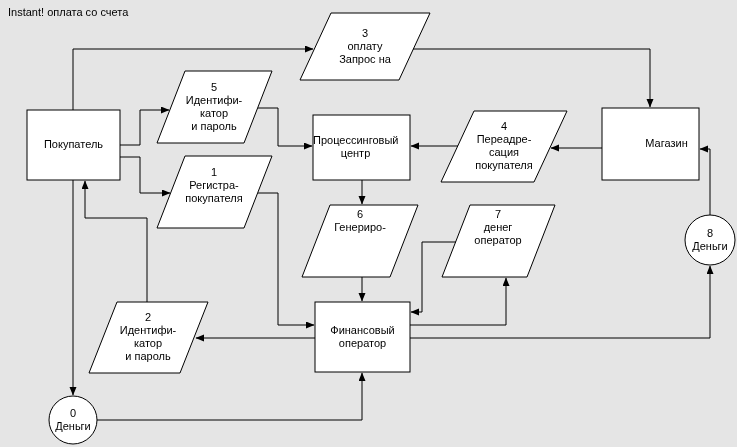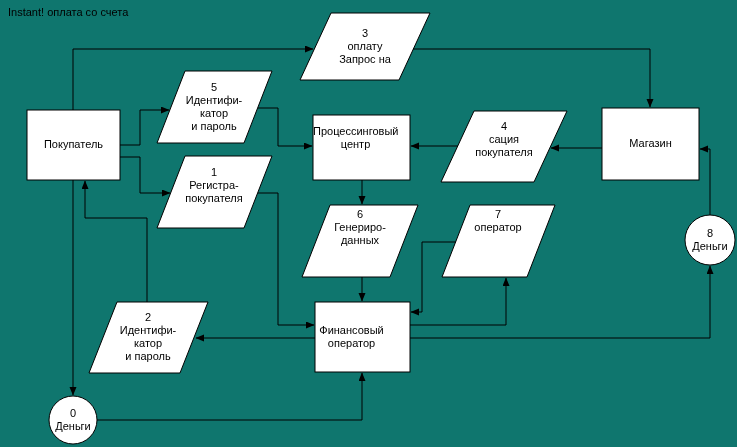--- a/index.html
+++ b/index.html
@@ -4,21 +4,21 @@
 <style>
   html, body {
     margin: 0;
     padding: 0;
     background: #ffffff;
   }
   #stage {
     position: relative;
     width: 737px;
     height: 447px;
-    background: #0f766e;
+    background: #e5e5e5;
     font-family: "Liberation Sans", sans-serif;
     color: #000000;
     overflow: hidden;
   }
   #diagram-svg {
     position: absolute;
     left: 0;
     top: 0;
   }
   #diagram-svg .shape {
@@ -93,28 +93,28 @@
         <polyline points="73,180 73,395" fill="none" stroke="#000000" stroke-width="1" marker-end="url(#arrow)"></polyline>
         <polyline points="97,420 362,420 362,373" fill="none" stroke="#000000" stroke-width="1" marker-end="url(#arrow)"></polyline>
       </g>
   </svg>
 
   <div id="diagram-title" class="node-label">Instant! оплата со счета</div>
 
   <div class="node-label" style="left:27px;  top:138px; width:93px;">
       <div>Покупатель</div>
     </div>
-  <div class="node-label" style="left:313px; top:125px; width:85px;">
+  <div class="node-label" style="left:313px; top:134px; width:85px;">
       <div>Процессинговый</div>
       <div>центр</div>
     </div>
-  <div class="node-label" style="left:602px; top:137px; width:97px;">
+  <div class="node-label" style="left:618px; top:137px; width:97px;">
       <div>Магазин</div>
     </div>
-  <div class="node-label" style="left:304px; top:324px; width:95px;">
+  <div class="node-label" style="left:315px; top:324px; width:95px;">
       <div>Финансовый</div>
       <div>оператор</div>
     </div>
 
   <div class="node-label" style="left:305px; top:27px;  width:120px;">
       <div>3</div>
       <div>оплату</div>
       <div>Запрос на</div>
     </div>
   <div class="node-label" style="left:159px; top:81px;  width:110px;">
@@ -123,30 +123,31 @@
       <div>катор</div>
       <div>и пароль</div>
     </div>
   <div class="node-label" style="left:159px; top:166px; width:110px;">
       <div>1</div>
       <div>Регистра-</div>
       <div>покупателя</div>
     </div>
   <div class="node-label" style="left:449px; top:120px; width:110px;">
       <div>4</div>
+      <div>Переадре-</div>
       <div>сация</div>
       <div>покупателя</div>
     </div>
   <div class="node-label" style="left:305px; top:208px; width:110px;">
       <div>6</div>
       <div>Генериро-</div>
-      <div>данных</div>
     </div>
   <div class="node-label" style="left:443px; top:208px; width:110px;">
       <div>7</div>
+      <div>денег</div>
       <div>оператор</div>
     </div>
   <div class="node-label" style="left:93px;  top:311px; width:110px;">
       <div>2</div>
       <div>Идентифи-</div>
       <div>катор</div>
       <div>и пароль</div>
     </div>
 
   <div class="node-label" style="left:43px;  top:407px; width:60px;">

